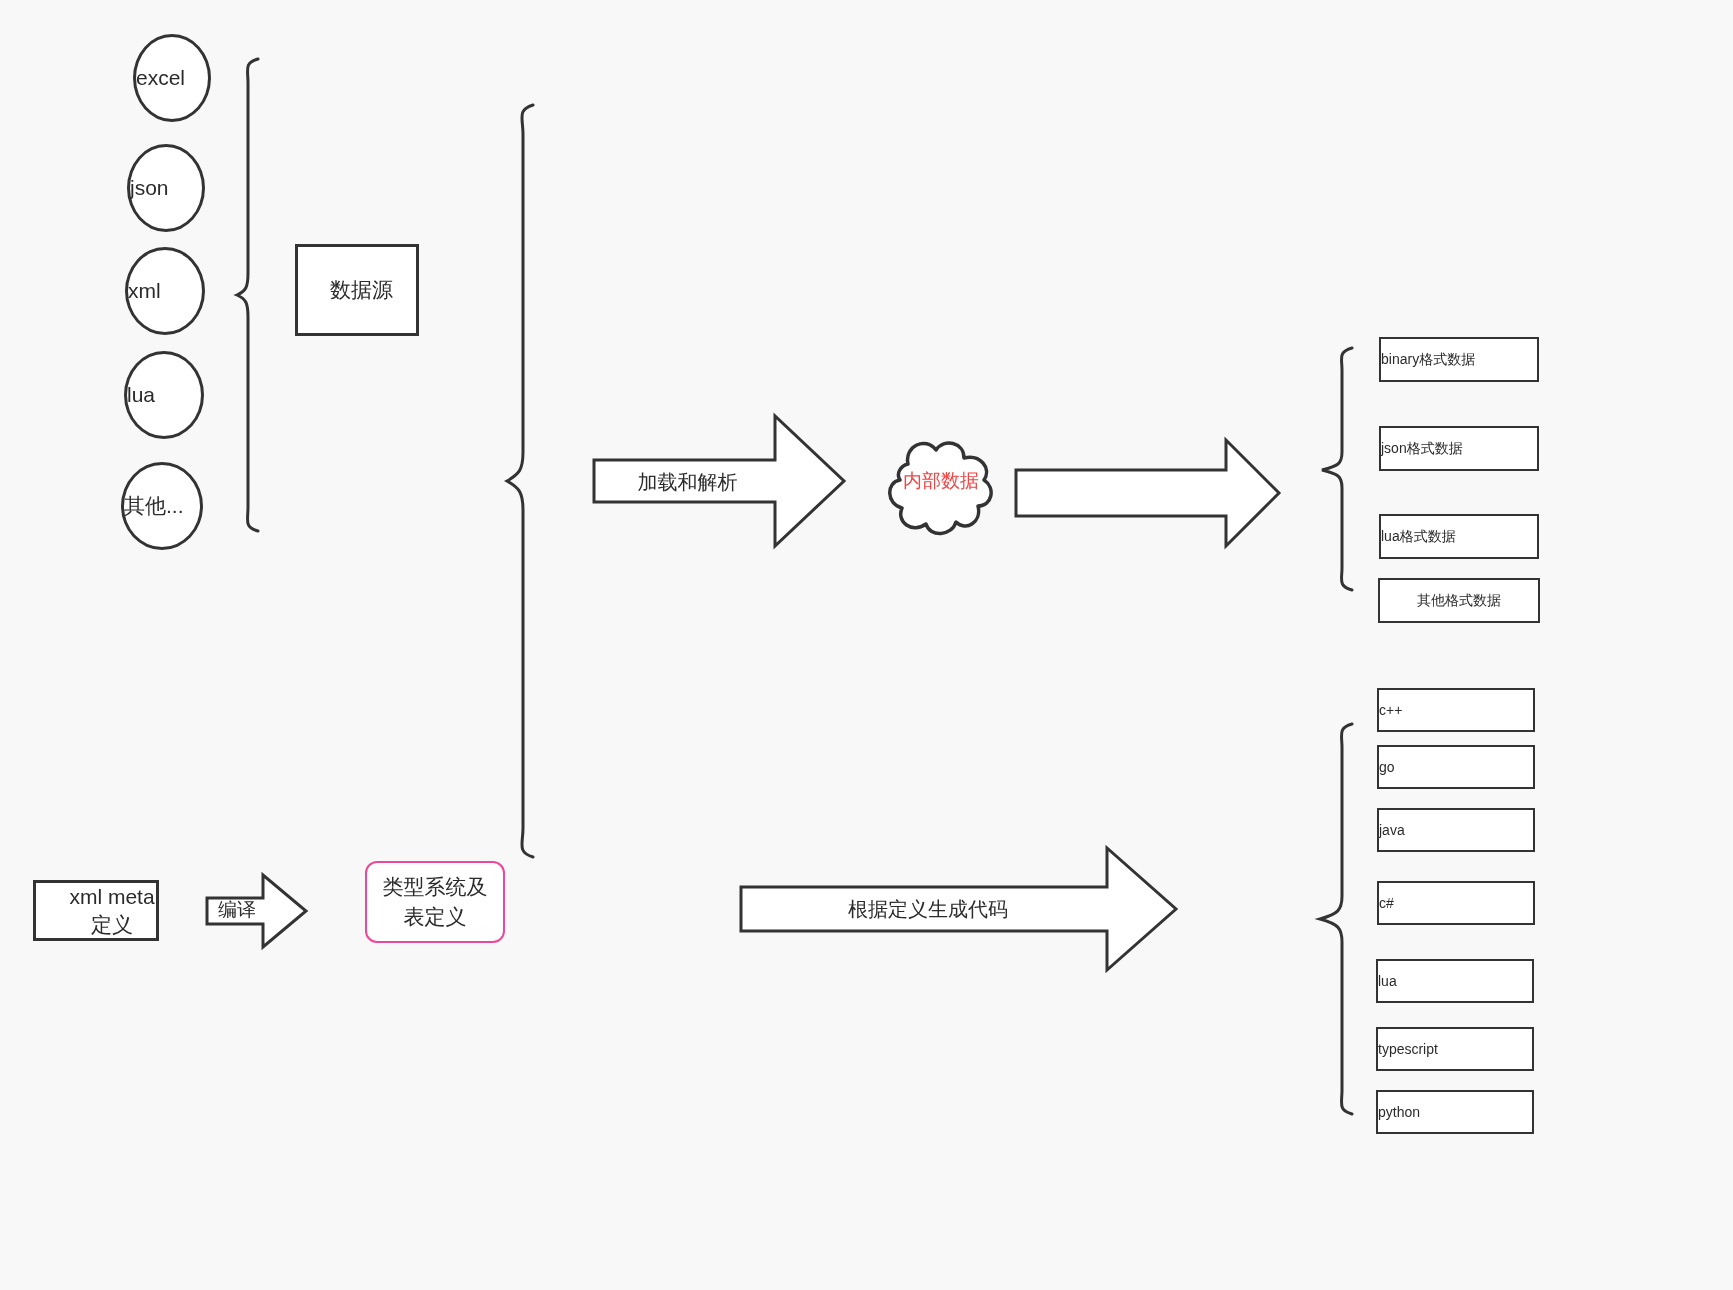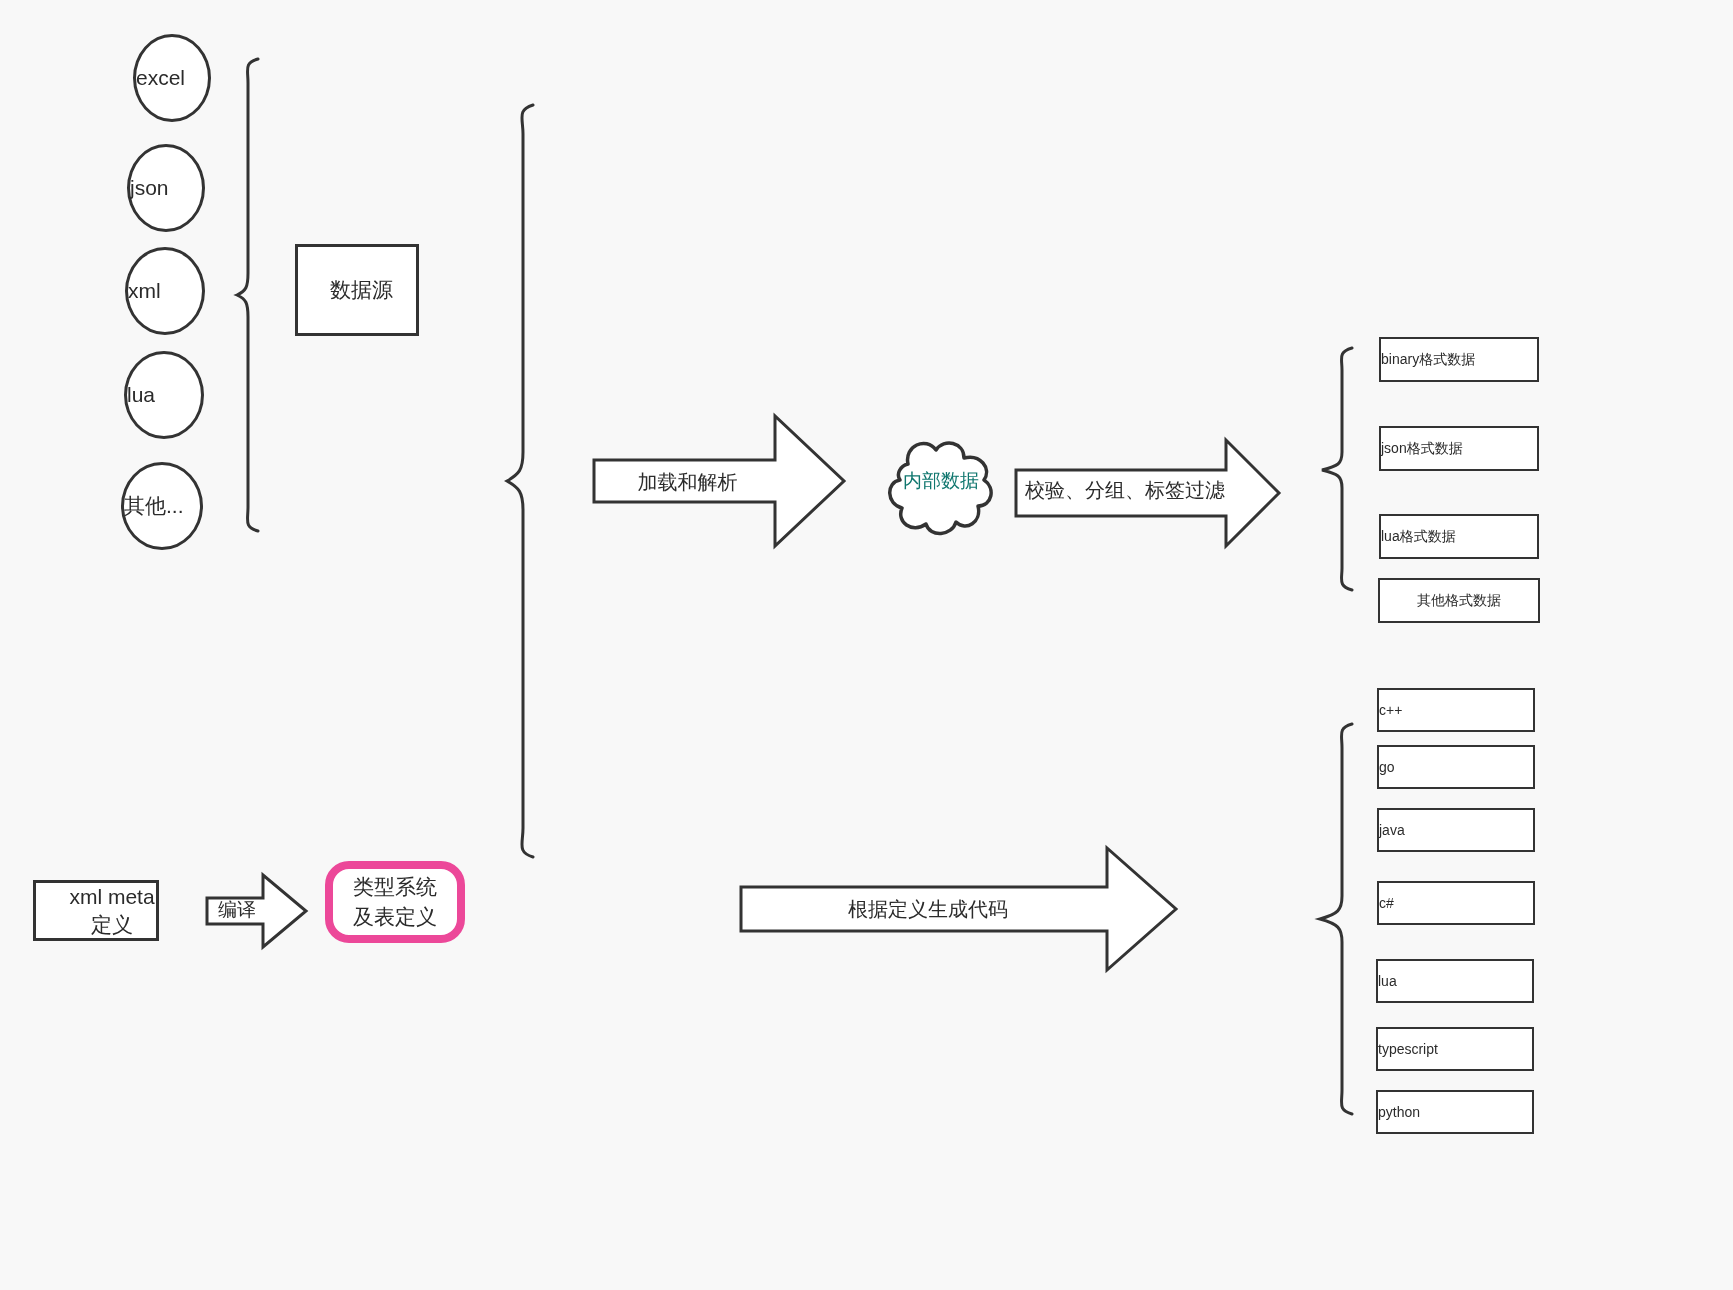--- a/index.html
+++ b/index.html
@@ -28,43 +28,44 @@
     font-size:21px;
     line-height:1.3;
     padding-left:32px;
   }
   .rect-thin{
     border:2.5px solid #333;
     font-size:14px;
     margin-left:7px;
   }
   .rounded{
-    border:8px solid #ec4899;
-    border-radius:24px;
+    border:2px solid #ec4899;
+    border-radius:12px;
     font-size:21px;
     line-height:1.45;
+    margin-left:40px;
   }
 
   
   .svgwrap{position:absolute;pointer-events:none;}
   .svgwrap svg{display:block;overflow:visible;}
   .arrow-body{fill:#ffffff;stroke:#333;stroke-width:3;stroke-linejoin:miter;}
   .brace{fill:none;stroke:#333;stroke-width:3;stroke-linecap:round;}
   .cloud{fill:#ffffff;stroke:#333;stroke-width:3.5;stroke-linejoin:round;}
 
   .arrow-label{
     position:absolute;
     display:flex;align-items:center;justify-content:center;
     font-size:20px;color:#2b2b2b;white-space:nowrap;
     pointer-events:none;
   }
   .cloud-label{
     position:absolute;
     display:flex;align-items:center;justify-content:center;
-    font-size:19px;color:#0f766e;white-space:nowrap;font-family:Liberation Serif, serif;
+    font-size:19px;color:#ef4444;white-space:nowrap;font-family:Liberation Serif, serif;
   }
 </style>
 </head>
 <body>
 
 <div id="stage">
 
   <div class="node ellipse" style="left:133px;top:34px;width:78px;height:88px;">
     <span>excel</span>
   </div>
@@ -119,21 +120,20 @@
         C 14 40 18 32 26 30 Z"></path>
     </svg>
   </div>
   <div class="cloud-label" style="left:886px;top:462px;width:110px;height:38px;">内部数据</div>
 
   <div class="svgwrap" style="left:1014px;top:438px;width:268px;height:110px;">
     <svg width="268" height="110" viewBox="0 0 268 110">
       <path class="arrow-body" d="M 2 32 L 212 32 L 212 2 L 265 55 L 212 108 L 212 78 L 2 78 Z"></path>
     </svg>
   </div>
-  <div class="arrow-label" style="left:1020px;top:468px;width:210px;height:44px;">校验、分组、标签过滤</div>
 
   <div class="svgwrap" style="left:1320px;top:344px;width:42px;height:250px;">
     <svg width="42" height="250" viewBox="0 0 42 250">
       <path class="brace" d="M 32 4 C 18 8 22 14 22 26 L 22 108 C 22 120 18 122 2 126 C 18 130 22 132 22 144 L 22 224 C 22 236 18 242 32 246"></path>
     </svg>
   </div>
 
   <div class="node rect-thin" style="left:1372px;top:337px;width:160px;height:45px;">
     <span>binary格式数据</span>
   </div>

